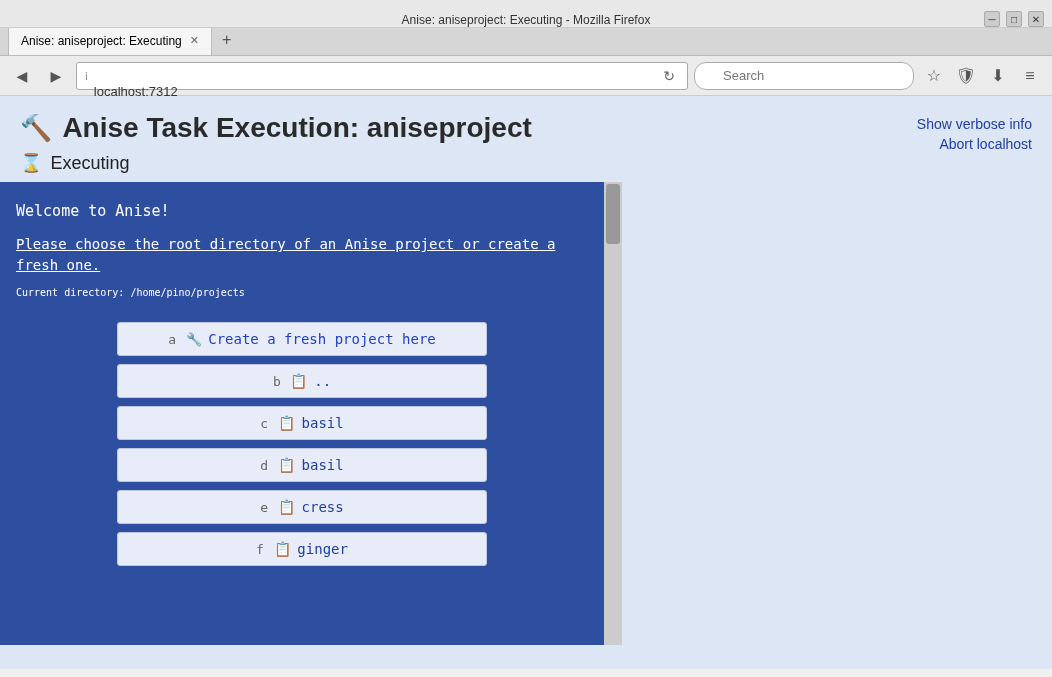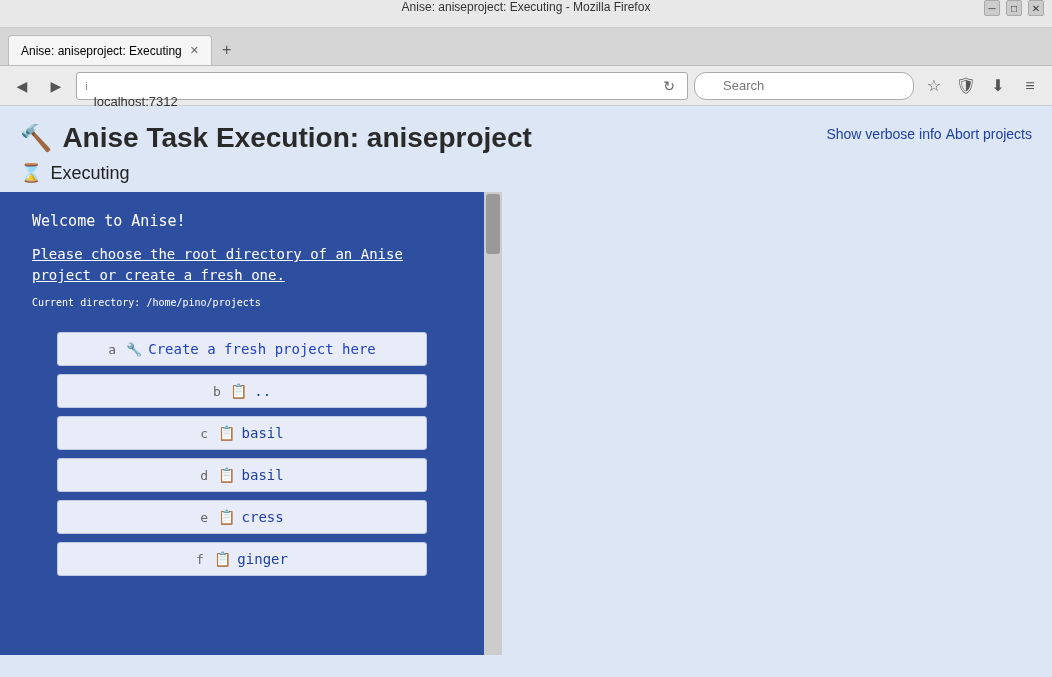--- a/index.html
+++ b/index.html
@@ -3,21 +3,21 @@
   <meta charset="utf-8">
   <style>
     * { margin: 0; padding: 0; box-sizing: border-box; }
     body { font-family: Arial, sans-serif; background: #f0f0f0; width: 1052px; height: 677px; overflow: hidden; }
 
     
     .title-bar {
       background: #e8e8e8;
       height: 28px;
       display: flex;
-      align-items: flex-start;
+      align-items: flex-end;
       justify-content: center;
       font-size: 12px;
       color: #333;
       border-bottom: 1px solid #ccc;
       position: relative;
     }
     .title-bar-controls {
       position: absolute;
       right: 8px;
       display: flex;
@@ -32,21 +32,21 @@
       display: flex;
       align-items: center;
       justify-content: center;
       font-size: 10px;
       cursor: pointer;
     }
 
     
     .tab-bar {
       background: #d6d6d6;
-      height: 38px;
+      height: 28px;
       display: flex;
       align-items: flex-end;
       padding-left: 8px;
       border-bottom: 1px solid #bbb;
     }
     .tab {
       background: #f5f5f5;
       border: 1px solid #bbb;
       border-bottom: none;
       border-radius: 4px 4px 0 0;
@@ -197,42 +197,42 @@
       gap: 8px;
       font-size: 18px;
       color: #222;
     }
     .hourglass-icon {
       font-size: 18px;
       color: #333;
     }
     .page-header-actions {
       display: flex;
-      flex-direction: row;
+      flex-direction: column;
       align-items: flex-end;
       gap: 4px;
       padding-top: 4px;
     }
     .header-link {
       color: #2040a0;
       font-size: 14px;
       text-decoration: none;
       cursor: pointer;
     }
 
     
     .content-area {
       display: flex;
       height: calc(100% - 110px);
     }
     .left-panel {
-      width: 484px;
+      width: 604px;
       background: #2e4fa0;
       overflow-y: auto;
-      padding: 20px 32px;
+      padding: 20px 16px;
       color: white;
       flex-shrink: 0;
       position: relative;
     }
     .scrollbar-area {
       width: 18px;
       background: #ccc;
       flex-shrink: 0;
     }
     .scrollbar-thumb {
@@ -350,21 +350,21 @@
         <span class="title-icon">🔨</span>
         <span>Anise Task Execution: aniseproject</span>
       </div>
       <div class="status-line">
         <span class="hourglass-icon">⌛</span>
         <span>Executing</span>
       </div>
     </div>
     <div class="page-header-actions">
       <a class="header-link">Show verbose info</a>
-      <a class="header-link">Abort projects</a>
+      <a class="header-link">Abort localhost</a>
     </div>
   </div>
 
   <div class="content-area">
     <div class="left-panel">
       <p class="welcome-text">Welcome to Anise!</p>
       <p class="description-text">Please choose the root directory of an Anise project or
 create a fresh one.</p>
       <p class="current-dir">Current directory: /home/pino/projects</p>
       <div class="button-list">

